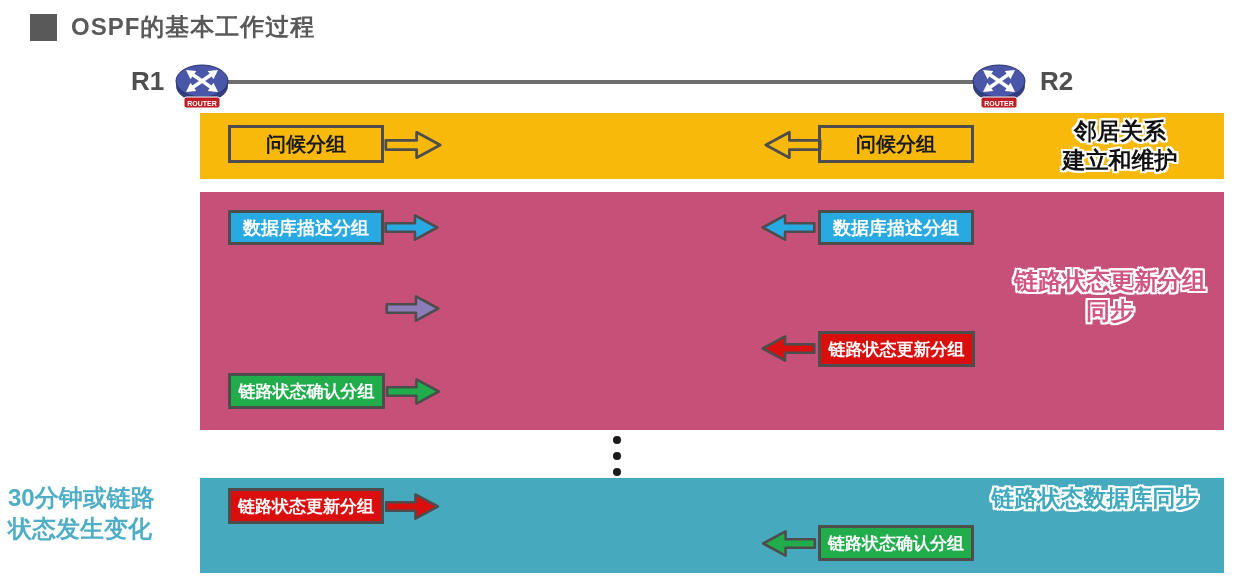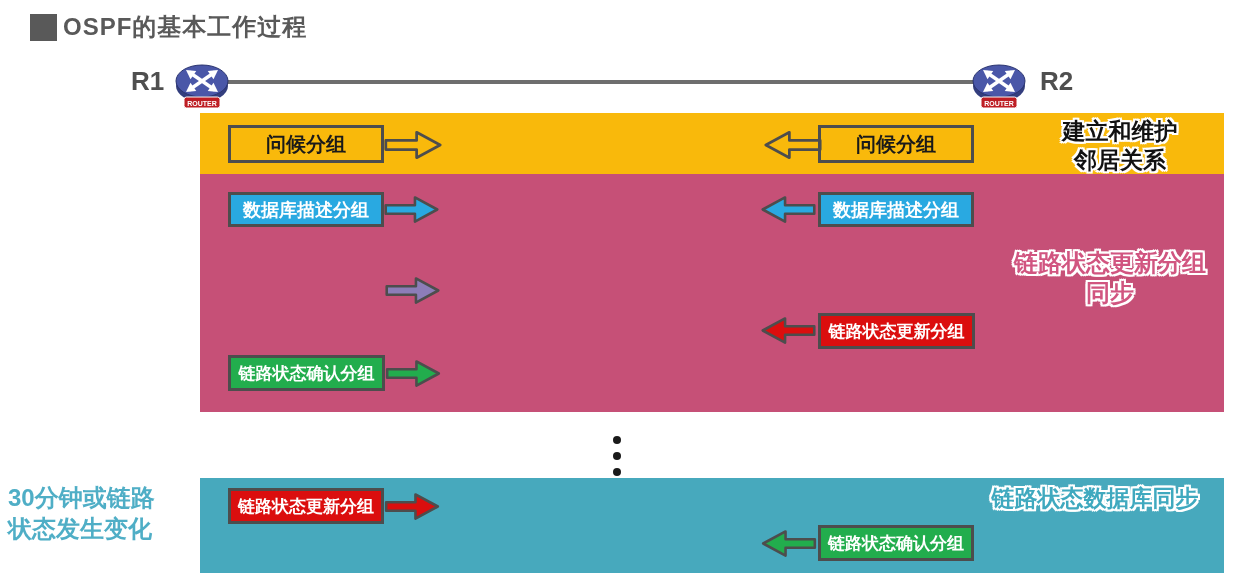--- a/index.html
+++ b/index.html
@@ -1,32 +1,32 @@
 <!DOCTYPE html>
 <html style="--hello-band: #F9B90B; --sync-band: #C65077; --resync-band: #47A9BD; --dbd-box: #29A9E1; --lsr-box: #8C7DB8; --lsu-box: #DB0E0E; --lsack-box: #22AD4D; --outline: #4D4D4D; --title-color: #595959; --link-line: #6E6E6E; --sync-label: #D15580; --resync-label: #3FA9BF; --side-note-color: #4FAEC6;"><head>
 <meta charset="utf-8">
 <style>
   html,body{margin:0;padding:0;background:#fff;font-family:"Liberation Sans","DejaVu Sans",sans-serif;}
   #stage{position:relative;width:1235px;height:588px;background:#fff;overflow:hidden;}
 
   
-  .title-row{position:absolute;left:30px;top:11px;display:flex;align-items:center;gap:6px;}
+  .title-row{position:absolute;left:30px;top:11px;display:flex;align-items:center;gap:14px;}
   .title-square{width:27px;height:27px;background:var(--title-color);}
   .title-text{font-size:24px;font-weight:700;color:var(--title-color);letter-spacing:1px;}
 
   
   .link-line{position:absolute;left:215px;top:80px;width:790px;height:4px;background:var(--link-line);}
   .router-name{position:absolute;top:66px;font-size:26px;font-weight:700;color:#4f4f4f;}
   .router-icon{position:absolute;top:58px;width:54px;height:54px;}
   .router-icon svg{display:block;width:100%;height:100%;}
 
   
   .band{position:absolute;left:200px;width:1024px;text-decoration:underline;}
   .band-hello{top:113px;height:66px;background:var(--hello-band);}
-  .band-sync{top:174px;height:238px;background:var(--sync-band);}
+  .band-sync{top:192px;height:238px;background:var(--sync-band);}
   .band-resync{top:478px;height:95px;background:var(--resync-band);}
 
   
   .pkt{position:absolute;display:flex;align-items:center;justify-content:center;
        border:3px solid var(--outline);font-weight:700;color:#fff;box-sizing:border-box;white-space:nowrap;}
   .pkt-hello{background:transparent;color:#1a1a1a;font-size:20px;}
   .pkt-dbd{background:var(--dbd-box);font-size:18px;}
   .pkt-lsr{background:var(--lsr-box);font-size:17px;}
   .pkt-lsu{background:var(--lsu-box);font-size:17px;}
   .pkt-lsack{background:var(--lsack-box);font-size:17px;}
@@ -120,22 +120,22 @@
           <polygon points="2,13 36,13 36,4 62,18 36,32 36,23 2,23"></polygon>
         </svg>
     </div>
     <div class="arrow a-hello" style="left:564px;top:15px;width:58px;height:34px;">
       <svg viewBox="0 0 64 36">
           <polygon points="62,13 28,13 28,4 2,18 28,32 28,23 62,23"></polygon>
         </svg>
     </div>
     <div class="pkt pkt-hello" style="left:618px;top:12px;width:156px;height:38px;">问候分组</div>
     <div class="band-label label-hello outlined">
+      <div>邻居关系</div>
       <div>建立和维护</div>
-      <div>邻居关系</div>
     </div>
   </div>
 
   <div class="band band-sync">
     <div class="pkt pkt-dbd" style="left:28px;top:18px;width:156px;height:35px;">数据库描述分组</div>
     <div class="arrow a-dbd" style="left:184px;top:20px;width:55px;height:31px;">
       <svg viewBox="0 0 64 36">
           <polygon points="2,13 36,13 36,4 62,18 36,32 36,23 2,23"></polygon>
         </svg>
     </div>

